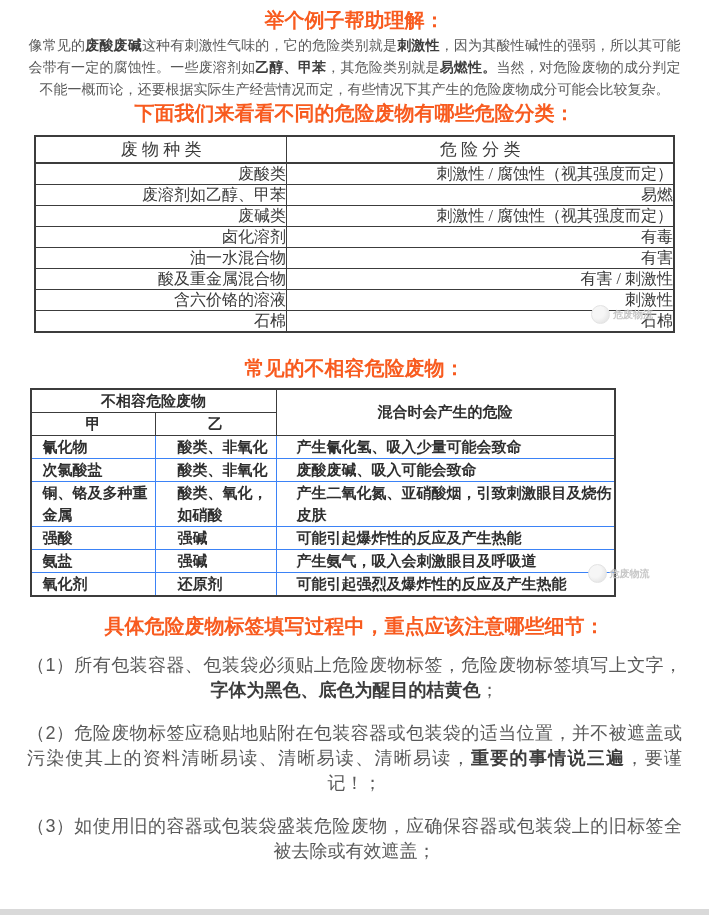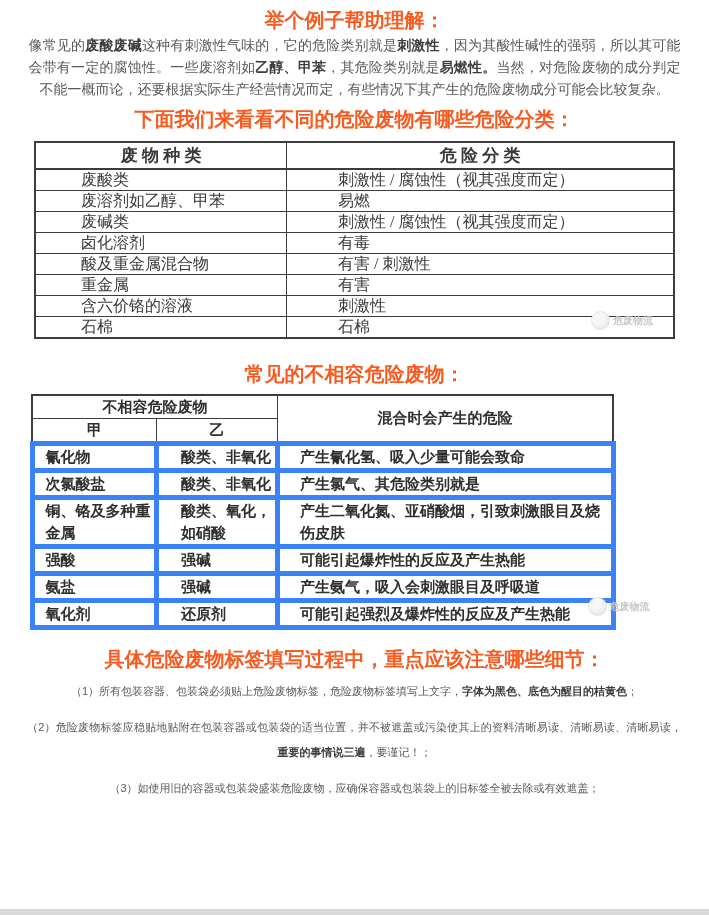--- a/index.html
+++ b/index.html
@@ -7,59 +7,59 @@
     width:709px; height:915px; position:relative; overflow:hidden;
     background:#ffffff;
     font-family:"Liberation Sans", sans-serif;
     color:#595959;
   }
   .h {
     color:#f85b1f; font-weight:700; font-size:20px; line-height:18px;
     text-align:center;
   }
   #h-example   { padding-top:11px; }
-  #h-classify  { margin-top:10px; }
+  #h-classify  { margin-top:4px; }
   #h-incompat  { margin-top:26px; }
   #h-labeling  { margin-top:20px; }
 
   .para {
     width:652px; margin:5px auto 0; font-size:14px; line-height:22px;
     text-align:justify; text-align-last:center; color:#595959;
   }
   .b { font-weight:700; color:#3d3d3d; }
 
   
   .t1wrap { position:relative; width:641px; margin:13px auto 0; }
   table { border-collapse:collapse; }
   .t1 {
     width:641px; font-family:"Liberation Serif", serif; color:#3a3a3a;
     font-size:16px; border:2px solid #3c3c3c;
   }
   .t1 th {
     height:25px; border:1px solid #3c3c3c; border-bottom:2px solid #3c3c3c;
-    font-weight:700; font-size:17px; text-align:center; padding:0;
+    font-weight:400; font-size:17px; text-align:center; padding:0;
   }
   .t1 th.c1 { width:250px; }
-  .t1 td { height:20px; line-height:20px; border:1px solid #3c3c3c; padding:0; }
+  .t1 td { height:20px; line-height:20px; border:1px solid #3c3c3c; padding:0;text-align:right; }
   .t1 td.c1 { width:250px; padding-left:45px; box-sizing:border-box; }
   .t1 td.c2 { padding-left:51px; }
 
   
   .t2wrap { position:relative; width:650px; margin:11px auto 0; }
   .t2 {
     width:586px; font-family:"Liberation Serif", serif; color:#2f2f2f;
     font-size:15px; font-weight:700; border:2px solid #3c3c3c;
   }
   .t2 th {
     border:1px solid #3c3c3c; height:22px; font-weight:700; font-size:15px;
     text-align:center; padding:0;
   }
   .t2 th.ca { width:123px; }
   .t2 th.cb { width:120px; }
-  .t2 td { border:5px solid #3b82f6; height:22px; line-height:22px; padding:0; }
+  .t2 td { border:1px solid #3b82f6; height:22px; line-height:22px; padding:0; }
   .t2 td.c1 { width:123px; padding-left:11px; box-sizing:border-box; }
   .t2 td.c2 { width:120px; padding-left:22px; box-sizing:border-box; }
   .t2 td.c3 { padding-left:20px; }
 
   
   .wm {
     position:absolute; display:flex; align-items:center; gap:3px;
     color:#c8c8c8; font-size:10px; font-weight:700;
     font-family:"Liberation Serif", serif; pointer-events:none;
   }
@@ -67,21 +67,21 @@
   .wm2 { right:30px; bottom:14px; }
   .wm-circle {
     width:19px; height:19px; border-radius:50%;
     background:radial-gradient(circle at 35% 35%, #f6f6f6 40%, #dcdcdc);
     border:1px solid #e3e3e3; box-sizing:border-box;
   }
 
   
   .list { width:655px; margin:3px auto 0; }
   .li {
-    font-size:11px; line-height:25px;
+    font-size:18px; line-height:25px;
     text-align:justify; text-align-last:center; color:#595959;
   }
 
   .bottombar {
     position:absolute; left:0; bottom:0; width:709px; height:6px;
     background:#d9d9d9;
   }
 </style>
 </head>
 <body>
@@ -111,26 +111,26 @@
         </tr>
         <tr>
           <td class="c1">废碱类</td>
           <td class="c2">刺激性 / 腐蚀性（视其强度而定）</td>
         </tr>
         <tr>
           <td class="c1">卤化溶剂</td>
           <td class="c2">有毒</td>
         </tr>
         <tr>
+          <td class="c1">油一水混合物</td>
+          <td class="c2">有害</td>
+        </tr>
+        <tr>
           <td class="c1">酸及重金属混合物</td>
           <td class="c2">有害 / 刺激性</td>
-        </tr>
-        <tr>
-          <td class="c1">重金属</td>
-          <td class="c2">有害</td>
         </tr>
         <tr>
           <td class="c1">含六价铬的溶液</td>
           <td class="c2">刺激性</td>
         </tr>
         <tr>
           <td class="c1">石棉</td>
           <td class="c2">石棉</td>
         </tr>
       </tbody>
@@ -157,21 +157,21 @@
     </thead>
     <tbody>
         <tr>
           <td class="c1">氰化物</td>
           <td class="c2">酸类、非氧化</td>
           <td class="c3">产生氰化氢、吸入少量可能会致命</td>
         </tr>
         <tr>
           <td class="c1">次氯酸盐</td>
           <td class="c2">酸类、非氧化</td>
-          <td class="c3">产生氯气、其危险类别就是</td>
+          <td class="c3">废酸废碱、吸入可能会致命</td>
         </tr>
         <tr>
           <td class="c1">铜、铬及多种重金属</td>
           <td class="c2">酸类、氧化，如硝酸</td>
           <td class="c3">产生二氧化氮、亚硝酸烟，引致刺激眼目及烧伤皮肤</td>
         </tr>
         <tr>
           <td class="c1">强酸</td>
           <td class="c2">强碱</td>
           <td class="c3">可能引起爆炸性的反应及产生热能</td>

